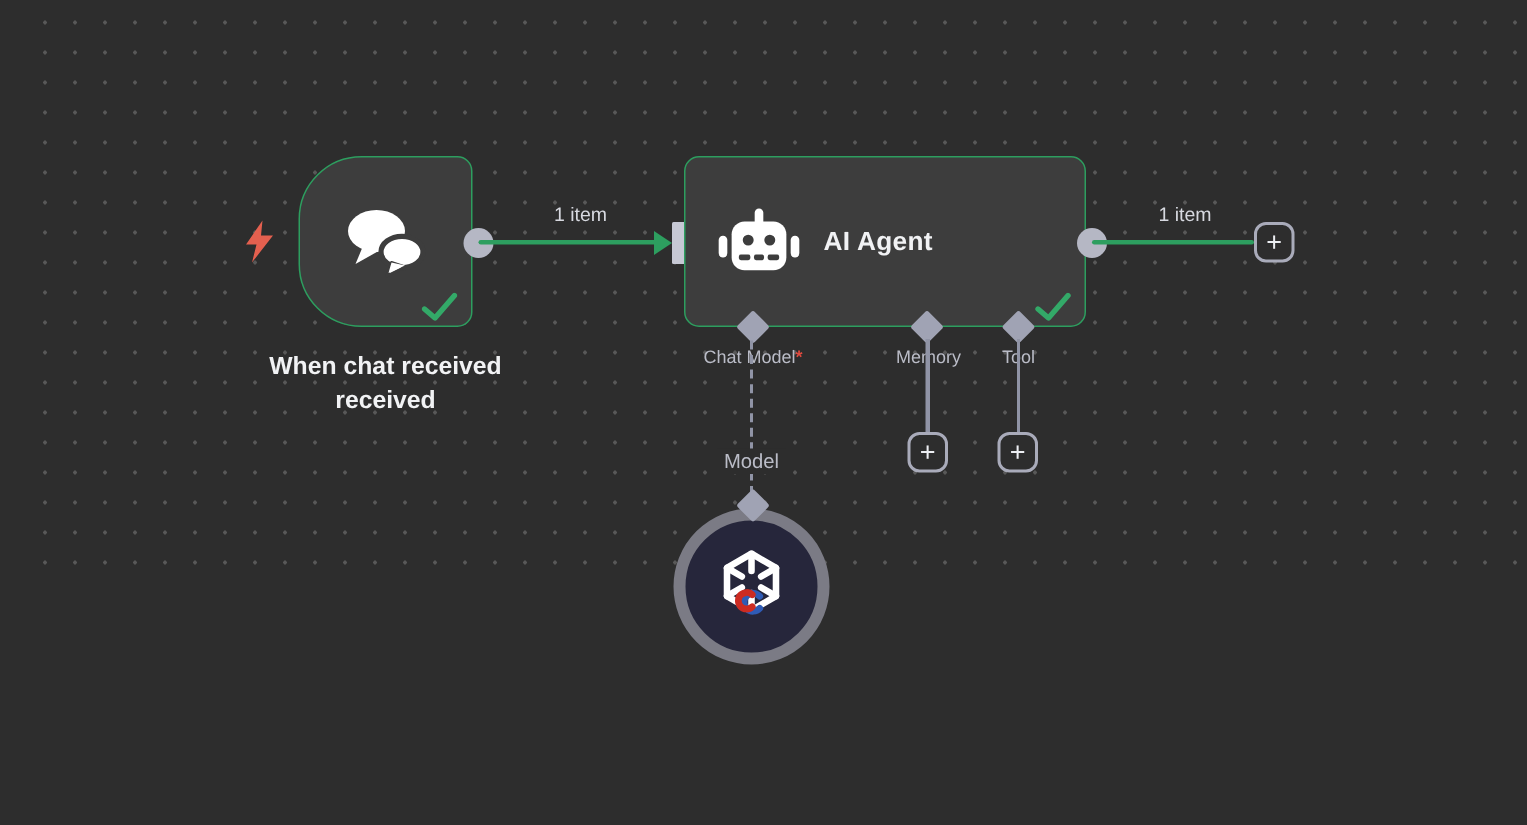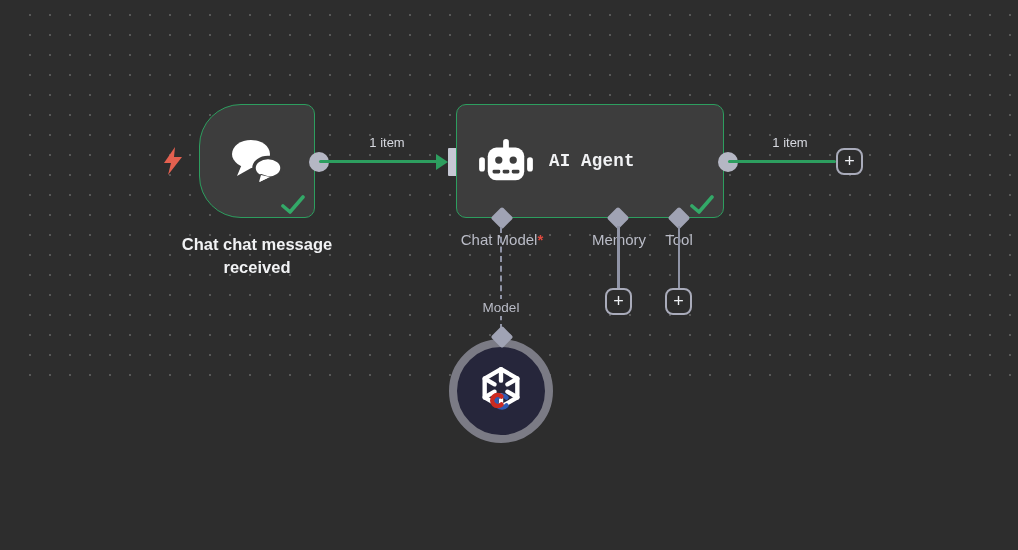--- a/index.html
+++ b/index.html
@@ -18,21 +18,20 @@
     background-position: 8px 5px;
     margin-left: 12px;
   }
   .abs { position: absolute; }
 
   
   .node {
     position: absolute;
     background: #3d3d3d;
     border: 1.8px solid #2d9e5f;
-    font-family: Liberation Mono, monospace;
   }
   .node-trigger {
     left: 187px; top: 104px; width: 116px; height: 114px;
     border-radius: 42px 10px 10px 42px;
   }
   .node-agent {
     left: 444px; top: 104px; width: 268px; height: 114px;
     border-radius: 10px;
   }
   .node-model-circle {
@@ -122,21 +121,21 @@
     width: 0;
     border-left: 2.5px dashed #9094a6;
   }
 
   
   .sub-label {
     position: absolute;
     top: 231px;
     text-align: center;
     color: #babcc7;
-    font-size: 15px;
+    font-size: 12px;
   }
   .required-star { color: #e04a3f; font-weight: 700; }
   .model-link-label {
     position: absolute;
     left: 449px; top: 299px; width: 80px;
     display: flex; justify-content: center; text-align: center;
   }
   .model-link-label span {
     background: #2d2d2d;
     padding: 1px 5px;
@@ -260,15 +259,15 @@
       </g>
     </svg>
   </div>
   <div class="icon-wrap" style="left:476px; top:392px;">
     <svg width="28" height="19" viewBox="0 0 28 19">
       <path d="M18.5 13.5 A6 6 0 1 1 18.5 5.5" fill="none" stroke="#2f5bb5" stroke-width="4.5" stroke-linecap="round"></path>
       <path d="M13.5 12.5 A5.5 5.5 0 1 1 13.5 4.5" fill="none" stroke="#cc2b22" stroke-width="4.5" stroke-linecap="round"></path>
     </svg>
   </div>
 
-  <div class="node-label trigger-label">Chat chat message received</div>
+  <div class="node-label trigger-label">When chat received received</div>
 
 </div>
 
 </body></html>

